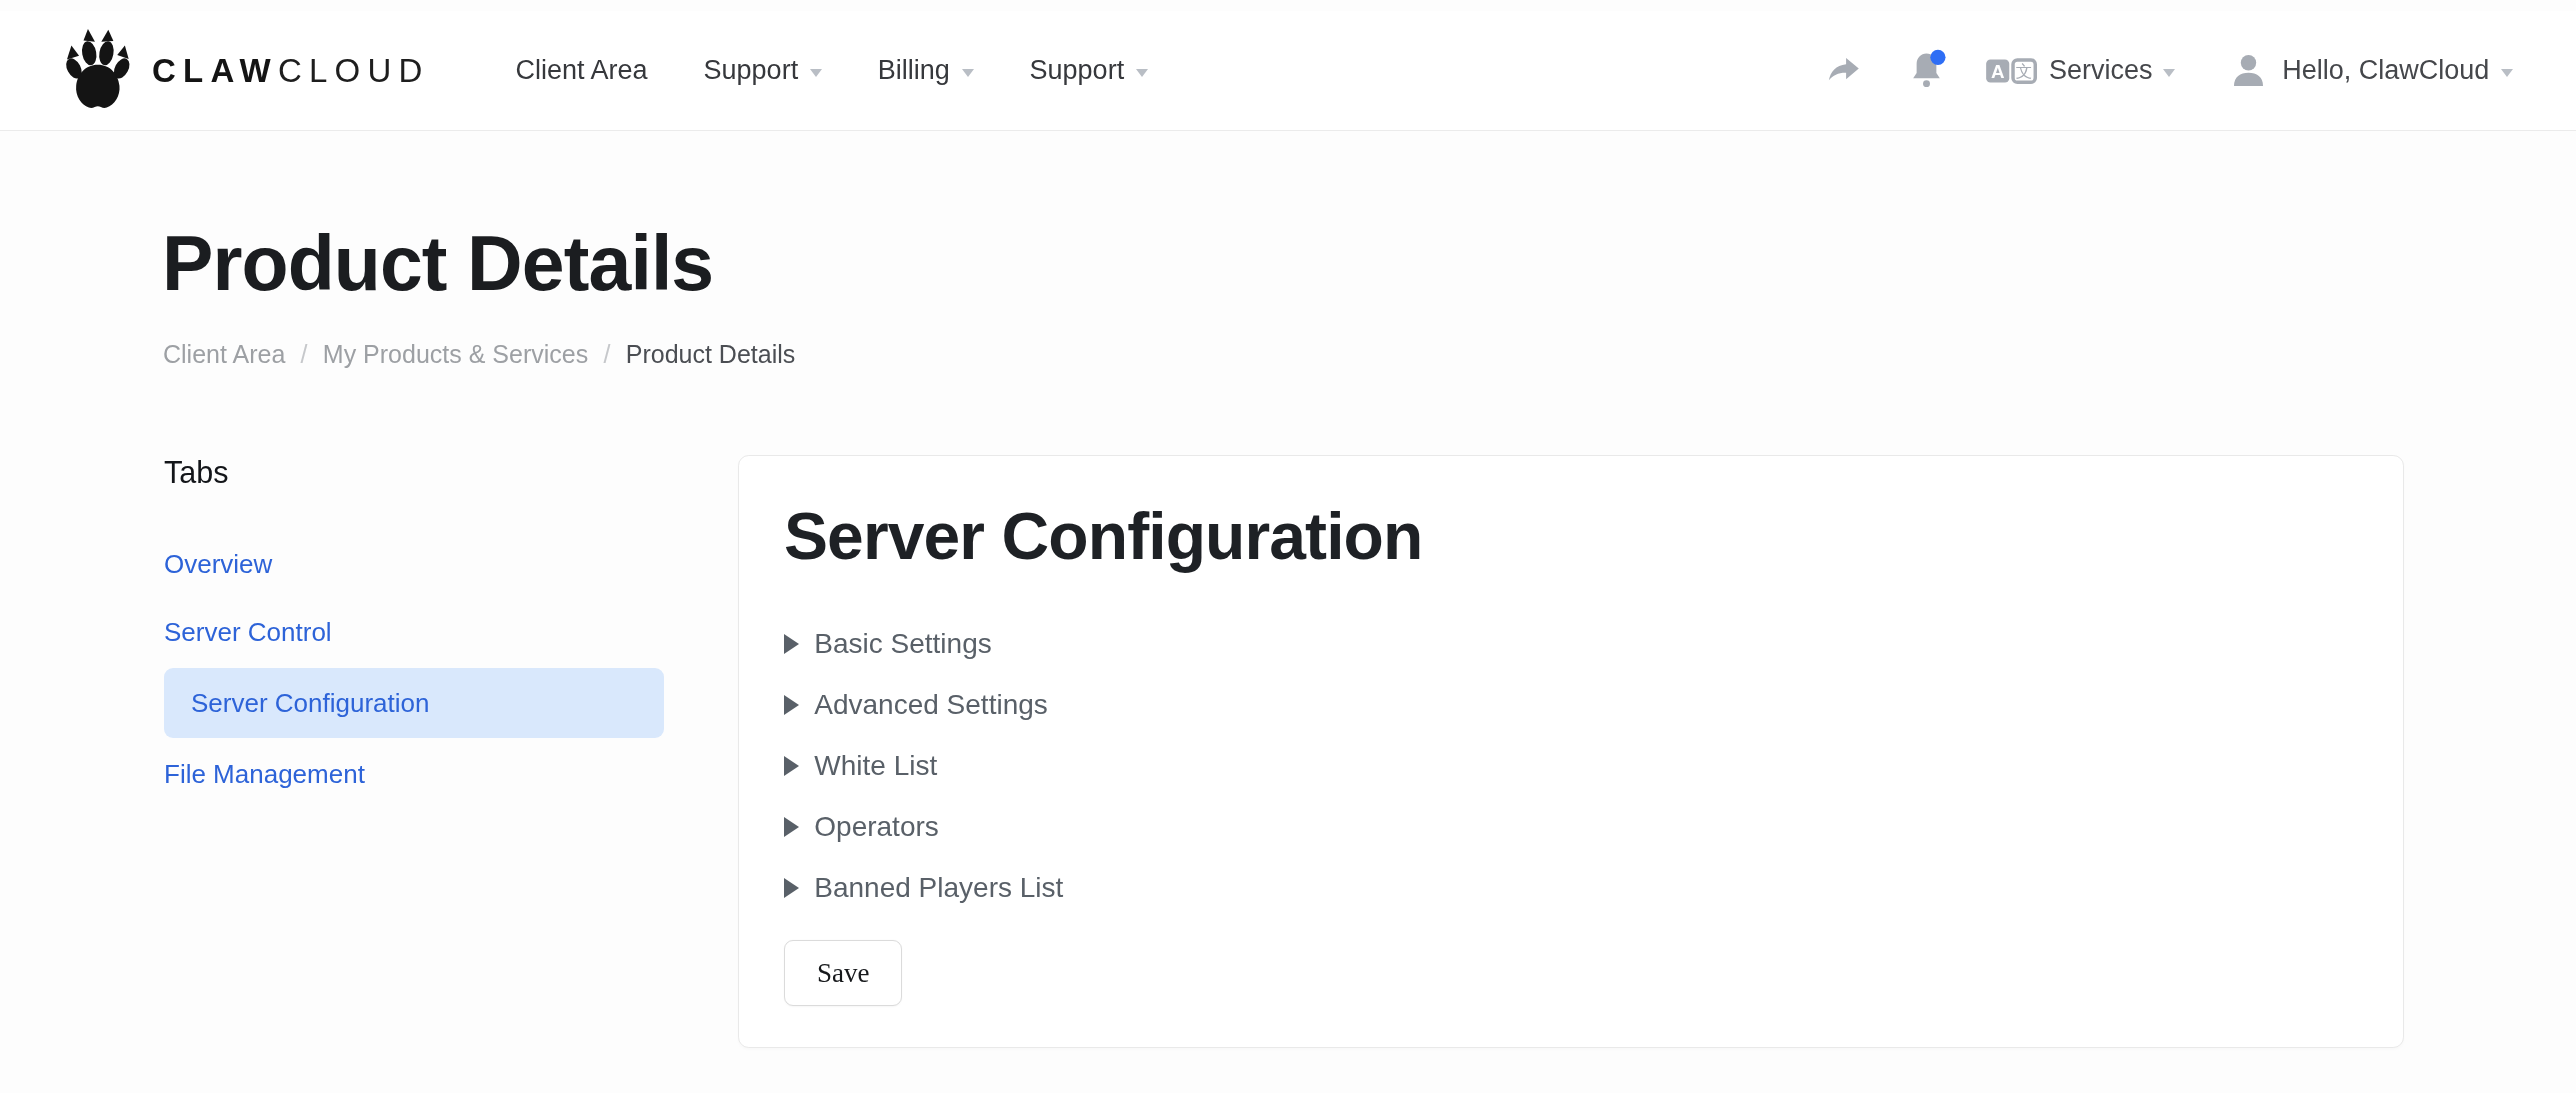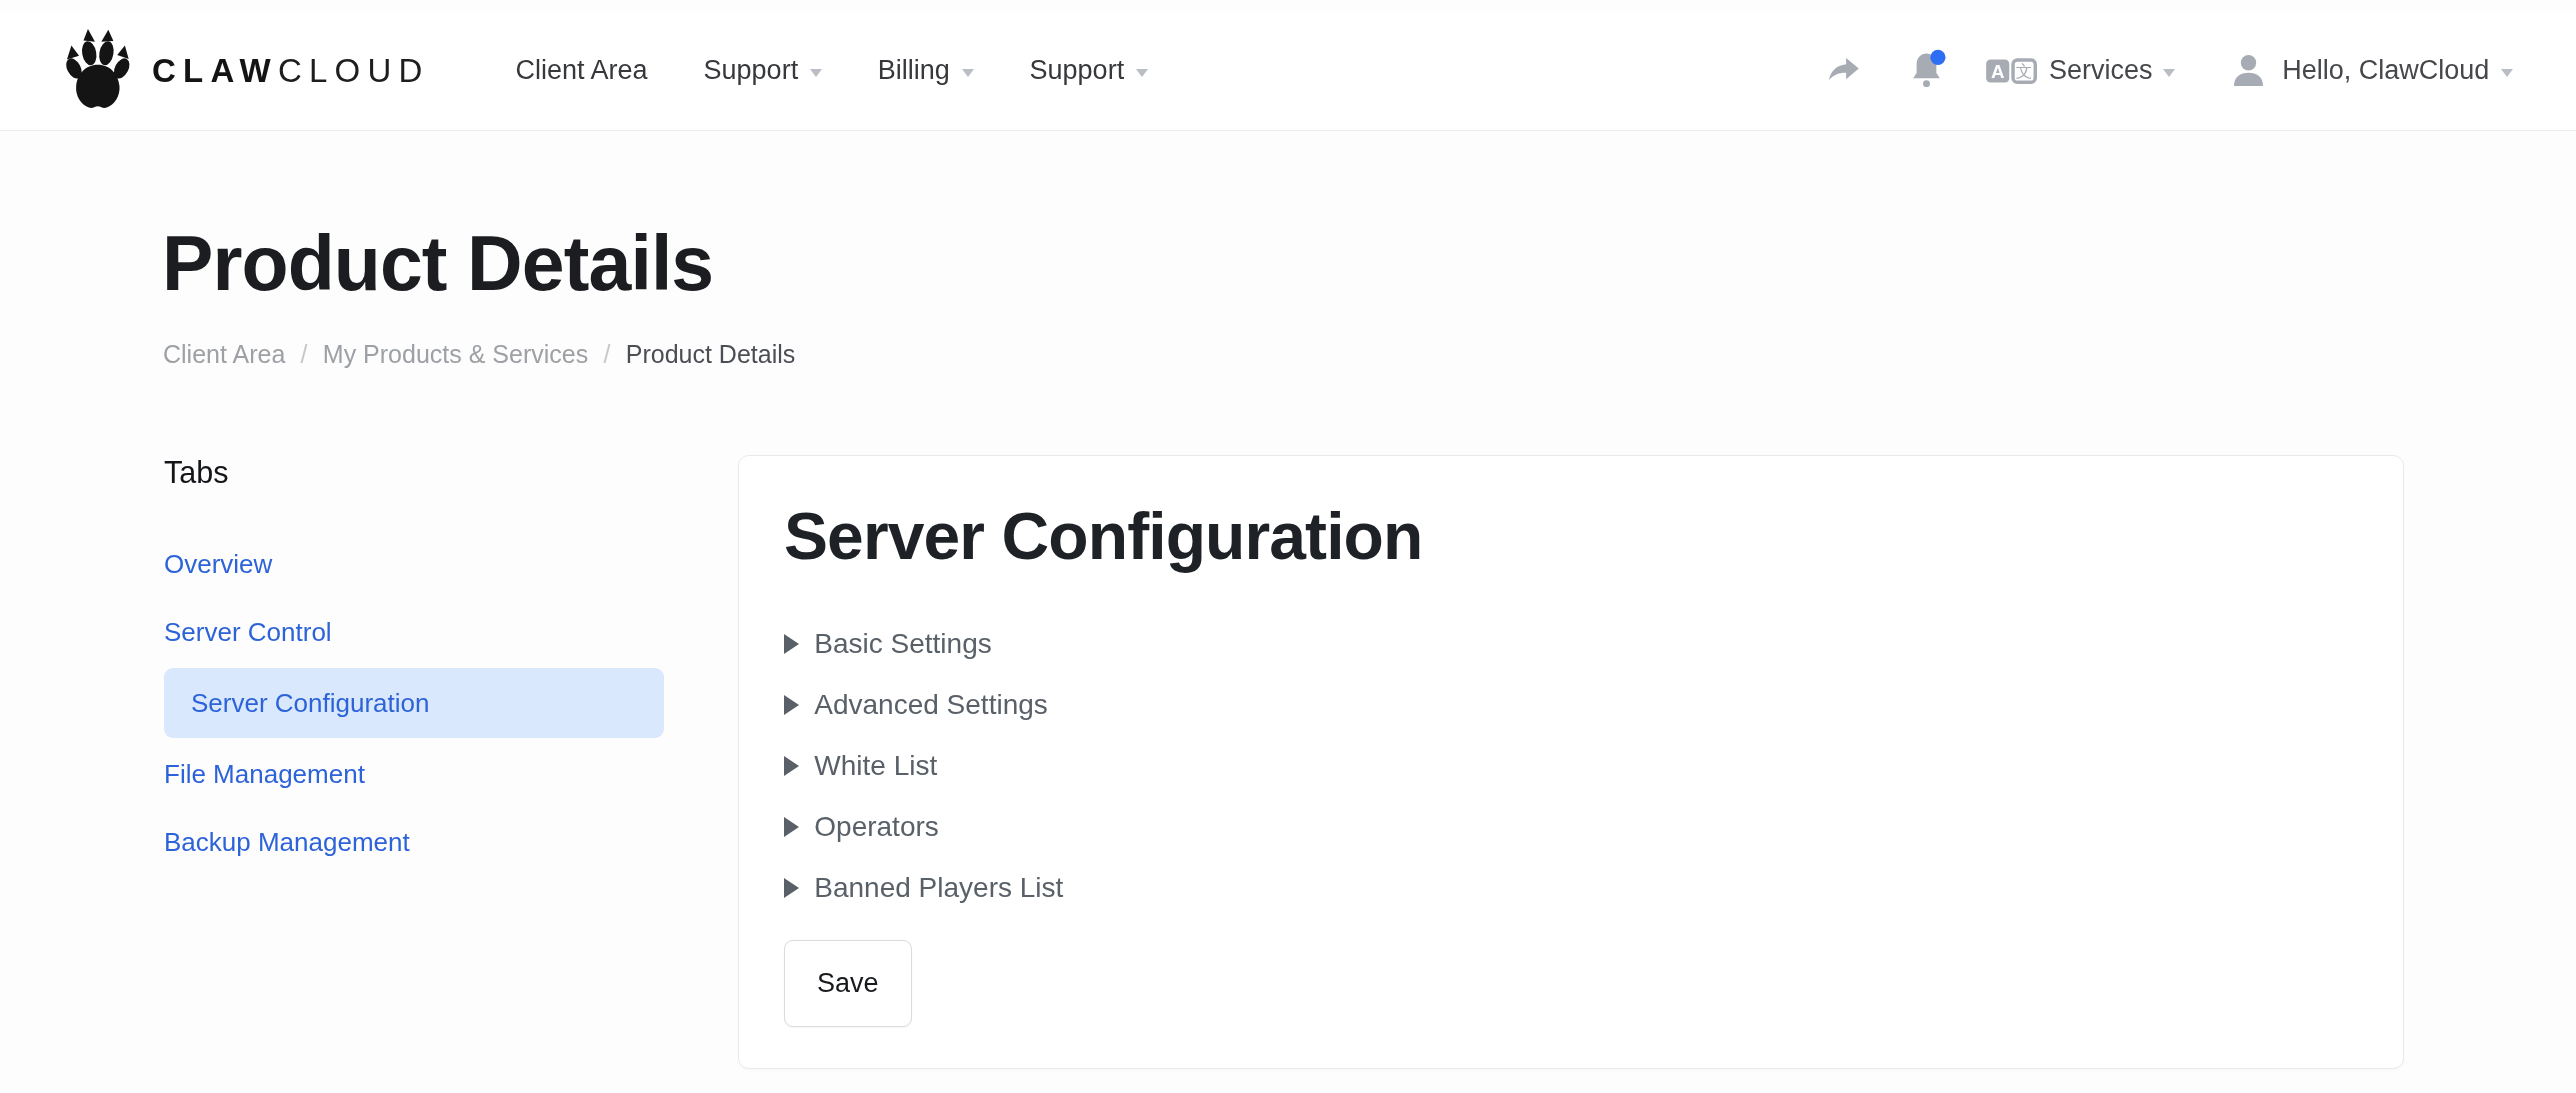--- a/index.html
+++ b/index.html
@@ -82,24 +82,24 @@
   .acc-row { height:61px; display:flex; align-items:center; cursor:pointer; }
   .acc-tri {
     width:0; height:0;
     border-top:10px solid transparent; border-bottom:10px solid transparent;
     border-left:15.3px solid #596068;
     margin-right:15.3px;
   }
   .acc-label { font-size:28px; font-weight:400; color:#596068; }
 
   .save-btn {
-    margin-top:21.5px; height:87px; padding:0 32px;
+    margin-top:21.5px; height:66px; padding:0 32px;
     font-size:27px; color:#17191c;
     background:#ffffff; border:1.8px solid #dbdbdb; border-radius:9px;
-    font-family:Liberation Sans, sans-serif; cursor:pointer;
+    font-family:Liberation Serif, serif; cursor:pointer;
     box-shadow:0 0.9px 1.8px rgba(0,0,0,0.04);
   }
 </style>
 </head>
 <body>
 
 <header class="topbar">
   <div class="brand">
     <svg class="paw-svg" viewBox="0 0 120 132" xmlns="http://www.w3.org/2000/svg" fill="#141414">
       <path d="M12 48 L19 26 L31 42 Z"></path>
@@ -212,23 +212,20 @@
         </li>
 
         <li class="side-item active">
           <a class="side-link">Server Configuration</a>
         </li>
 
         <li class="side-item">
           <a class="side-link">File Management</a>
         </li>
 
-        <li class="side-item">
-          <a class="side-link">Backup Management</a>
-        </li>
       </ul>
   </aside>
 
   <section class="card">
     <h2 class="card-title">Server Configuration</h2>
 
     <div>
 
         <div class="acc-row">
           <span class="acc-tri"></span>

